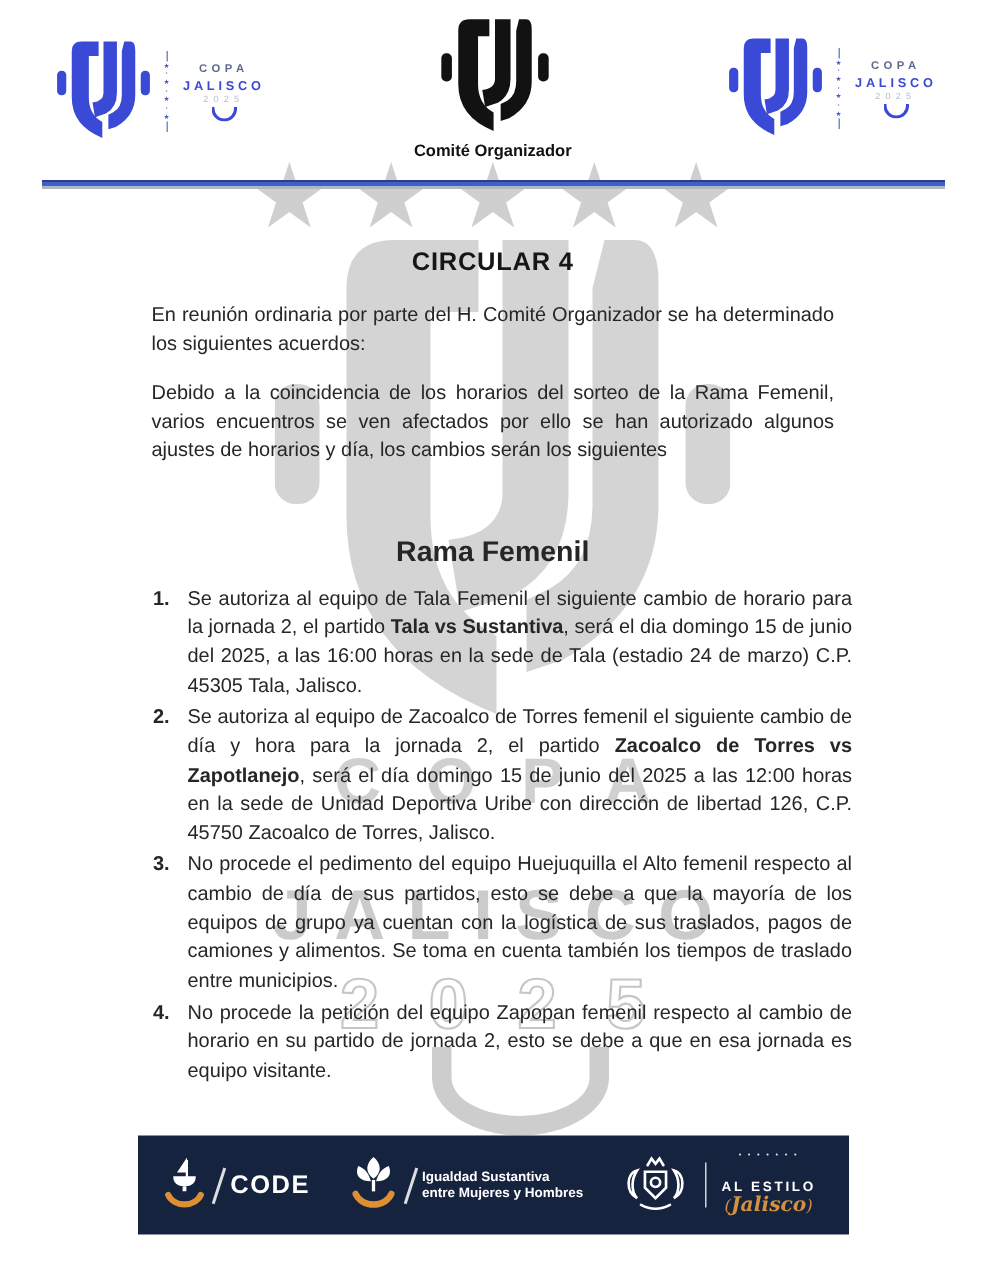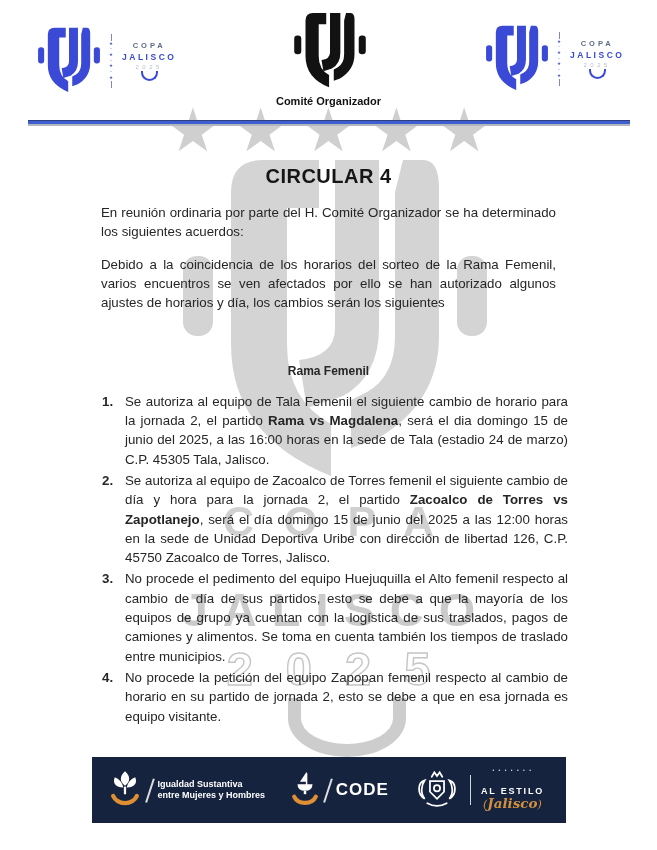--- a/index.html
+++ b/index.html
@@ -46,25 +46,25 @@
   .center-logo svg{width:100%;height:100%;}
   .committee{position:absolute;top:95px;left:0;right:0;text-align:center;
              font-size:11px;font-weight:700;color:#111;}
   .rule{position:absolute;top:120px;left:28px;width:602px;height:6px;
         background:linear-gradient(180deg,#2c3f85 0%,#2c3f85 18%,#3f5fd0 18%,#3f5fd0 62%,
                    #ffffff 62%,#ffffff 72%,#b2b6bd 72%,#b2b6bd 100%);}
 
   
   .content{position:absolute;z-index:1;left:89px;top:166px;width:479px;
            font-size:13.3px;line-height:19.3px;color:#262626;}
-  .doc-title{text-align:center;font-size:20px;line-height:1;font-weight:800;
+  .doc-title{text-align:center;font-size:17px;line-height:1;font-weight:800;
              color:#161616;letter-spacing:.5px;margin:0 0 17px;}
   .content p{margin:0 12px 13px;text-align:justify;}
   .content p.last-intro{margin-bottom:0;}
-  .section-title{text-align:center;font-weight:700;font-size:12px;margin:50px 0 10px;}
+  .section-title{text-align:center;font-weight:700;font-size:19px;margin:50px 0 10px;}
   .item{position:relative;padding-left:36px;text-align:justify;margin-bottom:2px;}
   .item .num{position:absolute;left:13px;font-weight:700;}
 
   
   .footer{position:absolute;z-index:2;left:92px;top:757px;width:474px;height:66px;
           background:#16233e;display:flex;align-items:center;justify-content:space-between;
           padding:0 22px 0 16px;box-sizing:border-box;}
   .fgroup{display:flex;align-items:center;}
   .slash{width:1.5px;height:25px;background:rgba(255,255,255,.85);transform:rotate(18deg);
          margin:0 7px;}
@@ -170,60 +170,60 @@
   </div>
 
   <div class="content">
     <h1 class="doc-title">CIRCULAR 4</h1>
     <p>En reunión ordinaria por parte del H. Comité Organizador se ha determinado los siguientes acuerdos:</p>
     <p class="last-intro">Debido a la coincidencia de los horarios del sorteo de la Rama Femenil, varios encuentros se ven afectados por ello se han autorizado algunos ajustes de horarios y día, los cambios serán los siguientes</p>
 
     <div class="section-title">Rama Femenil</div>
 
     <div class="item">
-      <span class="num">1.</span><span>Se autoriza al equipo de Tala Femenil el siguiente cambio de horario para la jornada 2, el partido </span><b>Rama vs Magdalena</b><span>, será el dia domingo 15 de junio del 2025, a las 16:00 horas en la sede de Tala (estadio 24 de marzo) C.P. 45305 Tala, Jalisco.</span>
+      <span class="num">1.</span><span>Se autoriza al equipo de Tala Femenil el siguiente cambio de horario para la jornada 2, el partido </span><b>Tala vs Sustantiva</b><span>, será el dia domingo 15 de junio del 2025, a las 16:00 horas en la sede de Tala (estadio 24 de marzo) C.P. 45305 Tala, Jalisco.</span>
     </div>
     <div class="item">
       <span class="num">2.</span><span>Se autoriza al equipo de Zacoalco de Torres femenil el siguiente cambio de día y hora para la jornada 2, el partido </span><b>Zacoalco de Torres vs Zapotlanejo</b><span>, será el día domingo 15 de junio del 2025 a las 12:00 horas en la sede de Unidad Deportiva Uribe con dirección de libertad 126, C.P. 45750 Zacoalco de Torres, Jalisco.</span>
     </div>
     <div class="item">
       <span class="num">3.</span><span>No procede el pedimento del equipo Huejuquilla el Alto femenil respecto al cambio de día de sus partidos, esto se debe a que la mayoría de los equipos de grupo ya cuentan con la logística de sus traslados, pagos de camiones y alimentos. Se toma en cuenta también los tiempos de traslado entre municipios.</span><b></b><span></span>
     </div>
     <div class="item">
       <span class="num">4.</span><span>No procede la petición del equipo Zapopan femenil respecto al cambio de horario en su partido de jornada 2, esto se debe a que en esa jornada es equipo visitante.</span><b></b><span></span>
     </div>
   </div>
 
   <div class="footer">
+
+    <div class="fgroup">
+      <svg class="icon-svg" width="30" height="42" viewBox="0 0 36 48">
+        <path fill="#ffffff" d="M20,2 L12,14 L20,14 Z"></path>
+        <rect fill="#ffffff" x="19" y="4" width="1.8" height="14"></rect>
+        <path fill="#ffffff" d="M9,17 L27,17 Q27,25 18,25 Q9,25 9,17 Z"></path>
+        <rect fill="#ffffff" x="16.5" y="25" width="3" height="4"></rect>
+        <path fill="none" stroke="#df8f33" stroke-width="5" stroke-linecap="round" d="M5,32 A14,12 0 0 0 31,32"></path>
+      </svg>
+      <div class="slash"></div>
+      <div class="code-label">CODE</div>
+    </div>
 
     <div class="fgroup">
       <svg class="icon-svg" width="34" height="42" viewBox="0 0 40 48">
         <path fill="#ffffff" d="M20,2 C14,7 13,14 20,19 C27,14 26,7 20,2 Z"></path>
         <path fill="#ffffff" d="M8,9 C5,16 9,21 18,21 C16,14 13,11 8,9 Z"></path>
         <path fill="#ffffff" d="M32,9 C35,16 31,21 22,21 C24,14 27,11 32,9 Z"></path>
         <rect fill="#ffffff" x="18.7" y="20" width="2.6" height="9"></rect>
         <path fill="none" stroke="#df8f33" stroke-width="5" stroke-linecap="round" d="M6,31 A15,13 0 0 0 34,31"></path>
       </svg>
       <div class="slash"></div>
       <div class="ig-text">
         <div>Igualdad Sustantiva</div>
         <div>entre Mujeres y Hombres</div>
       </div>
-    </div>
-
-    <div class="fgroup">
-      <svg class="icon-svg" width="30" height="42" viewBox="0 0 36 48">
-        <path fill="#ffffff" d="M20,2 L12,14 L20,14 Z"></path>
-        <rect fill="#ffffff" x="19" y="4" width="1.8" height="14"></rect>
-        <path fill="#ffffff" d="M9,17 L27,17 Q27,25 18,25 Q9,25 9,17 Z"></path>
-        <rect fill="#ffffff" x="16.5" y="25" width="3" height="4"></rect>
-        <path fill="none" stroke="#df8f33" stroke-width="5" stroke-linecap="round" d="M5,32 A14,12 0 0 0 31,32"></path>
-      </svg>
-      <div class="slash"></div>
-      <div class="code-label">CODE</div>
     </div>
 
     <div class="fgroup">
       <svg class="icon-svg" width="46" height="44" viewBox="0 0 52 50">
         <g fill="none" stroke="#ffffff" stroke-width="2" stroke-linecap="round">
           <path d="M12,14 C4,16 3,30 12,35 C7,29 8,20 12,14 Z"></path>
           <path d="M40,14 C48,16 49,30 40,35 C45,29 44,20 40,14 Z"></path>
           <path d="M18,15 L34,15 L34,27 L26,35 L18,27 Z"></path>
           <path d="M20,10 L23,5 L26,9 L29,5 L32,10"></path>
           <circle cx="26" cy="23" r="3.5"></circle>

